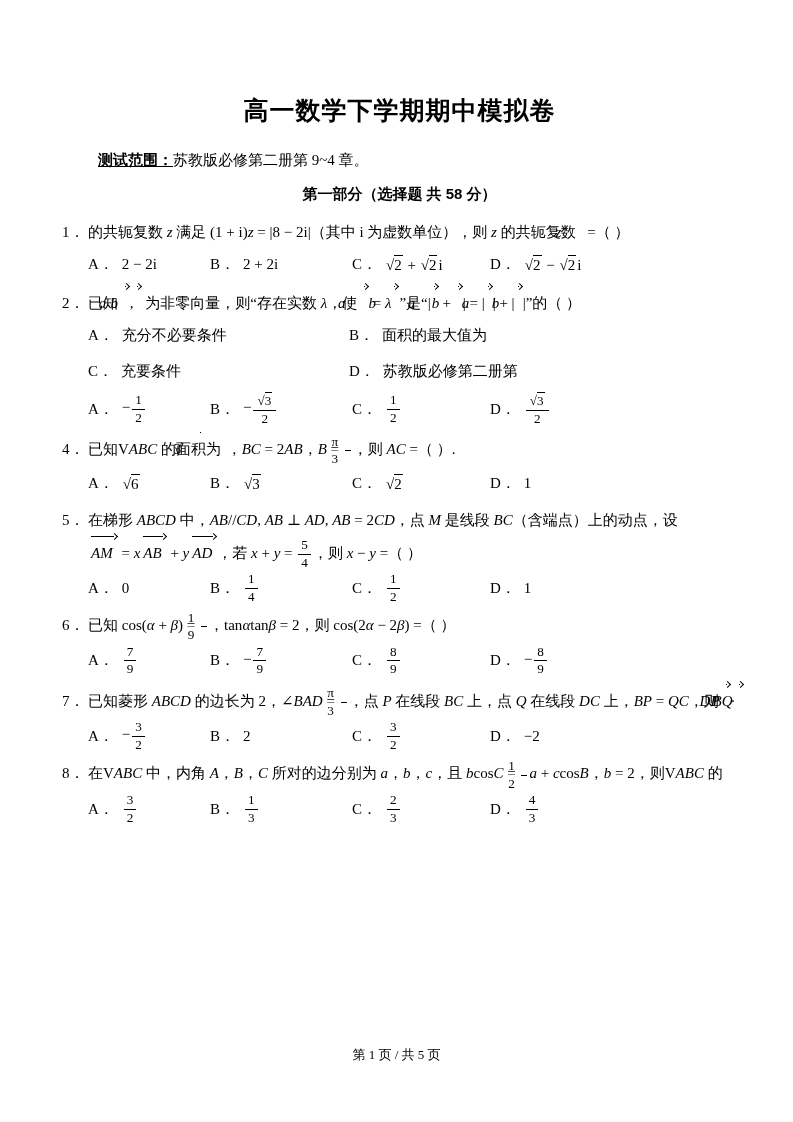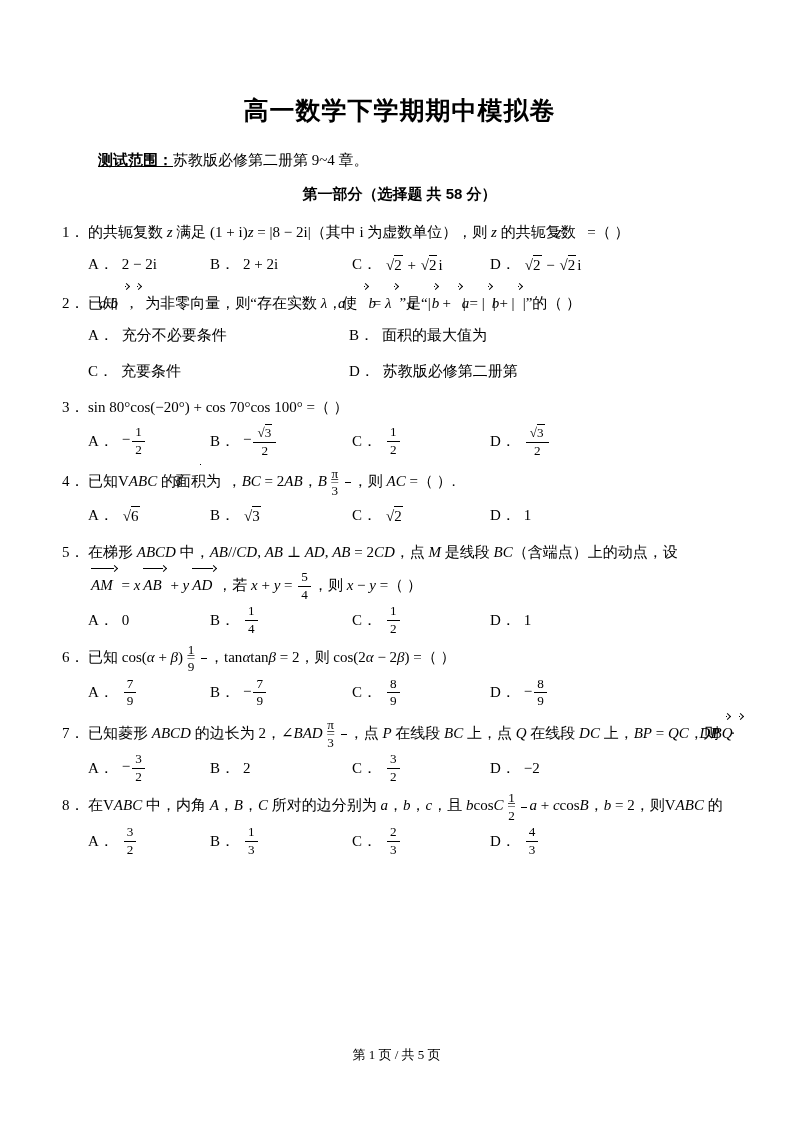--- a/index.html
+++ b/index.html
@@ -125,21 +125,20 @@
             <span class="olabel">C．</span>
             <span class="ocontent"><span>充要条件</span></span>
           </span>
           <span class="opt">
             <span class="olabel">D．</span>
             <span class="ocontent"><span>苏教版必修第二册第</span></span>
           </span>
         </div>
       </div>
       <div class="q">
-        <div class="stem"><span class="qnum">3．</span><span>sin 80°cos(−20°) + cos 70°cos 100° =（  ）</span></div>
         <div class="opts opts4">
           <span class="opt">
             <span class="olabel">A．</span>
             <span class="ocontent"><span>−</span><span class="mfrac"><span class="num">1</span><span class="den">2</span></span></span>
           </span>
           <span class="opt">
             <span class="olabel">B．</span>
             <span class="ocontent"><span>−</span><span class="mfrac"><span class="num"><span class="msqrt"><span class="rsign">√</span><span class="rad">3</span></span></span><span class="den">2</span></span></span>
           </span>
           <span class="opt">

